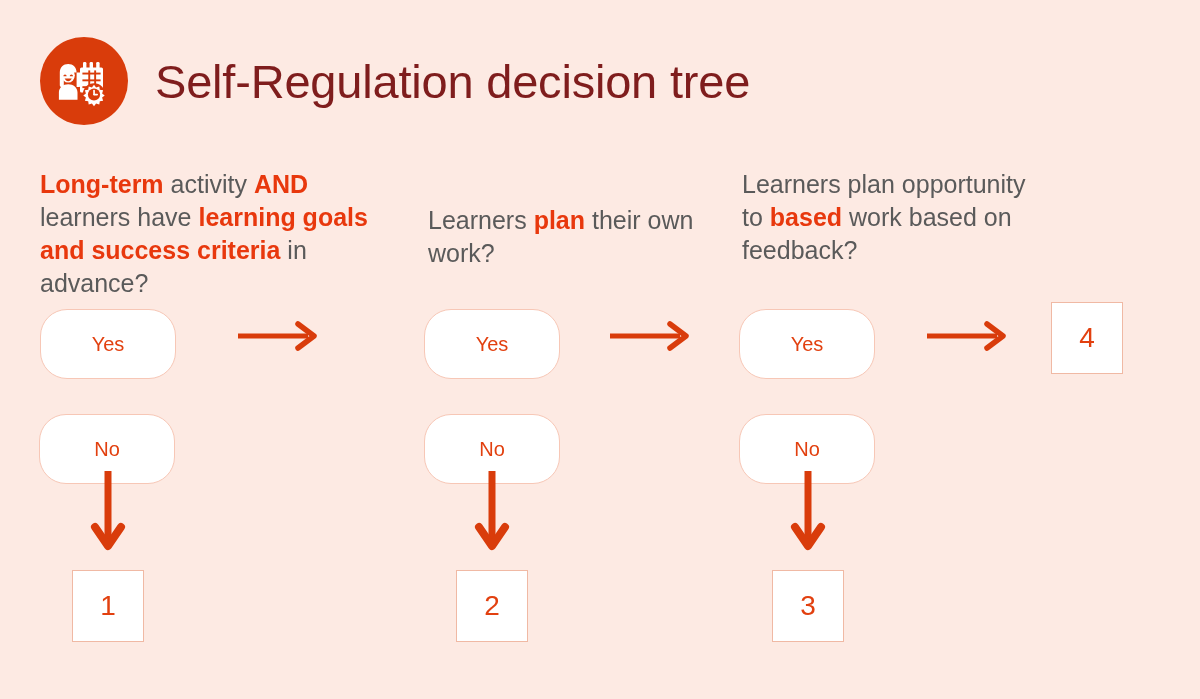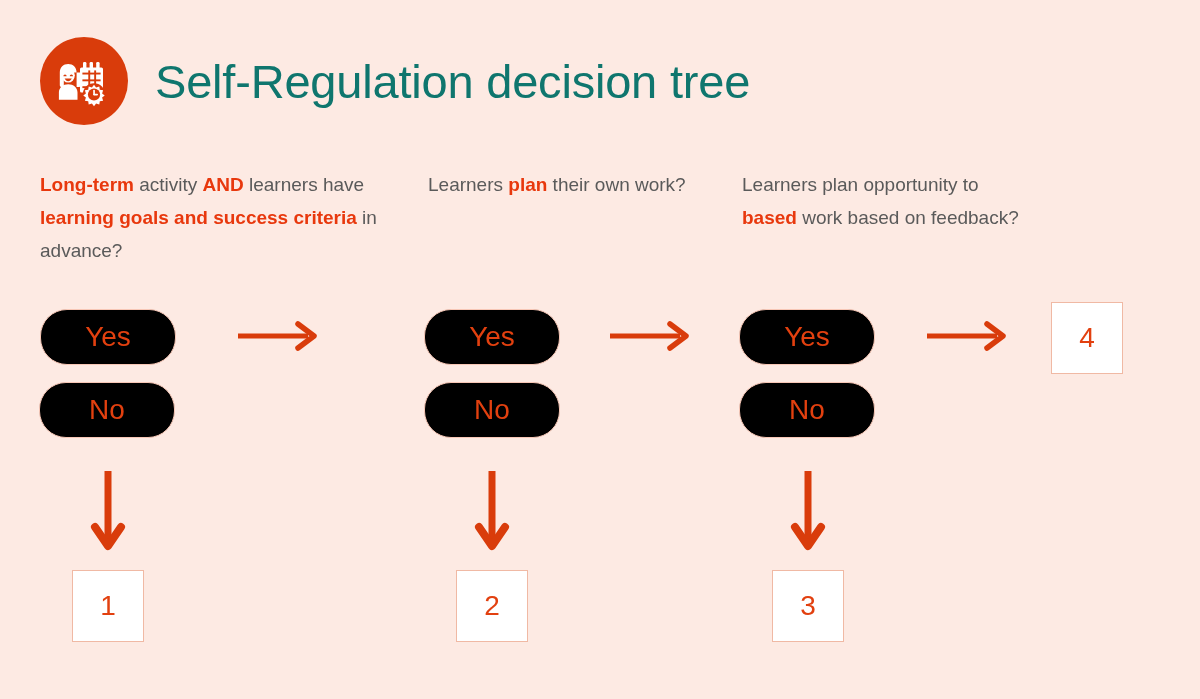--- a/index.html
+++ b/index.html
@@ -34,69 +34,69 @@
   #brand-badge svg {
     position: absolute;
     left: 50%;
     top: 50%;
     transform: translate(-50%, -50%);
   }
   #page-title {
     margin-left: 27px;
     font-size: 47px;
     font-weight: 300;
-    color: #0f766e;
+    color: #7f1d1d;
     letter-spacing: -0.2px;
     white-space: nowrap;
     line-height: 1;
   }
 
   
   .column {
     position: absolute;
     top: 168px;
   }
   #column-0 { left: 40px;  width: 340px; }
-  #column-1 { left: 428px; width: 300px; }
+  #column-1 { left: 428px; width: 300px; margin-top: 36px; }
   #column-2 { left: 742px; width: 290px; }
 
   .question {
-    font-size: 19px;
+    font-size: 25px;
     line-height: 33px;
     color: #5a5a5a;
     font-weight: 400;
   }
   .question .hl {
     color: #e8380d;
     font-weight: 700;
   }
 
   
   .options {
     position: absolute;
   }
   #options-0 { left: 40px;  top: 309px; }
   #options-1 { left: 424px; top: 309px; }
   #options-2 { left: 739px; top: 309px; }
 
   .pill {
     width: 136px;
-    height: 56px;
-    background: #000000;
+    height: 70px;
+    background: #ffffff;
     border: 1.4px solid #f7c7b6;
     border-radius: 27px;
     display: flex;
     align-items: center;
     justify-content: center;
     color: #e2400f;
-    font-size: 28px;
+    font-size: 20px;
     font-weight: 400;
     box-sizing: border-box;
   }
-  .pill.no { margin-top: 17px; }
+  .pill.no { margin-top: 35px; }
   #options-0 .pill.no { margin-left: -1px; }
 
   
   .h-arrow {
     position: absolute;
     width: 86px;
     height: 34px;
   }
   #h-arrow-0 { left: 236px; top: 319px; }
   #h-arrow-1 { left: 608px; top: 319px; }

